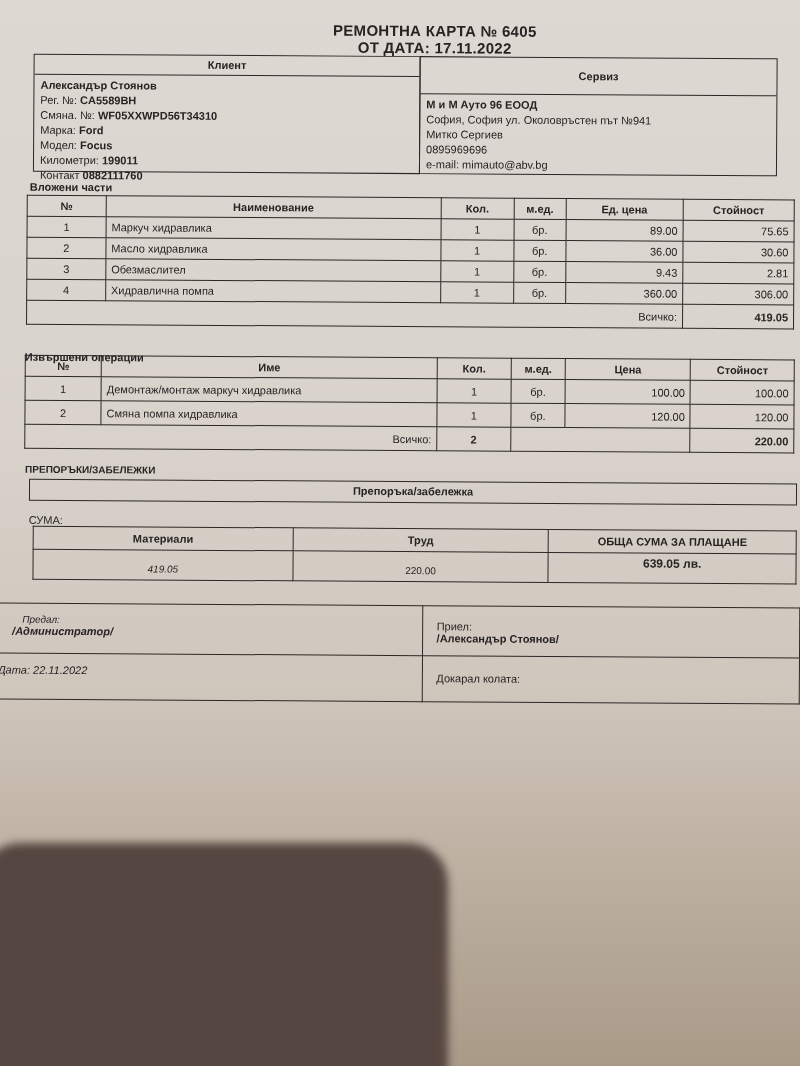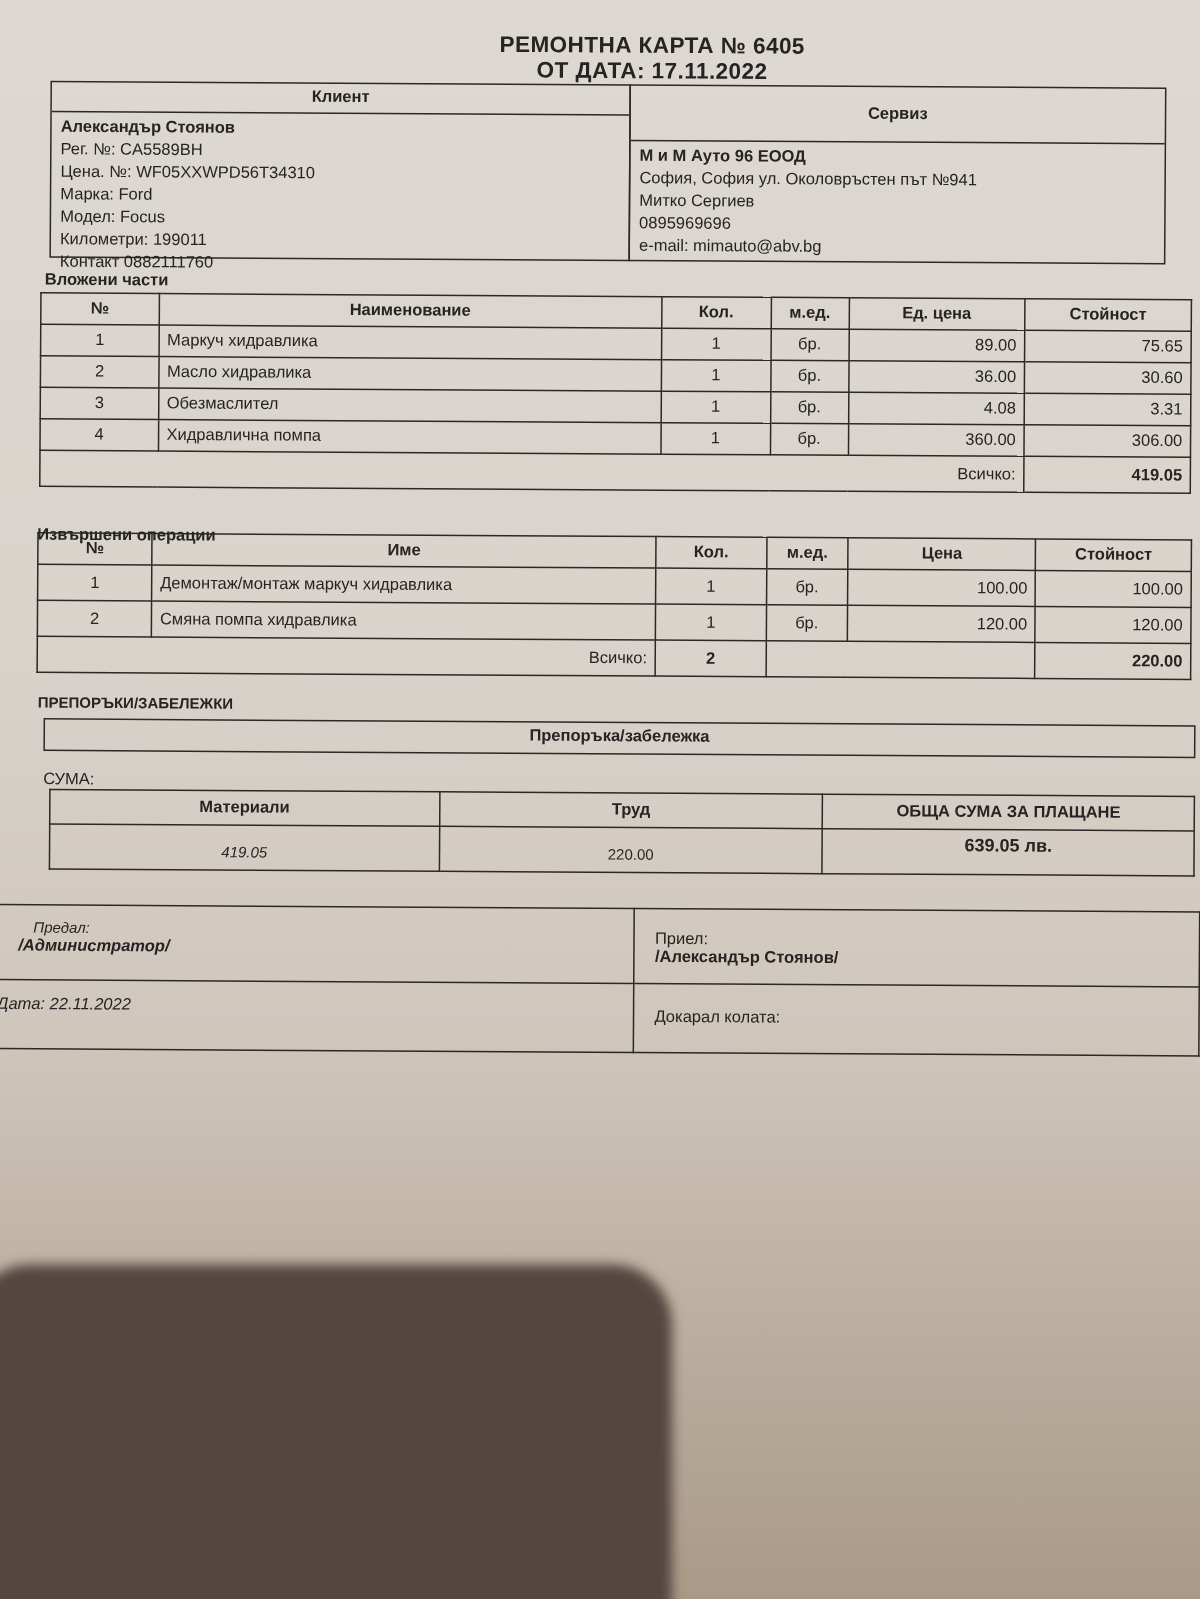--- a/index.html
+++ b/index.html
@@ -46,21 +46,21 @@
       text-align: center;
       border-bottom: 1.5px solid #2c2826;
       height: 19px;
       line-height: 19px;
     }
     .info {
       font-size: 11px;
       line-height: 15px;
       padding: 3px 6px;
     }
-    .info b { font-weight: normal; text-align: center; }
+    .info b { font-weight: bold; text-align: center; }
     .section-label {
       position: absolute;
       font-weight: bold;
       font-size: 11px;
     }
     table {
       position: absolute;
       border-collapse: collapse;
       font-size: 11px;
     }
@@ -94,21 +94,21 @@
   <div class="title">
     <div>РЕМОНТНА КАРТА № 6405</div>
     <div>ОТ ДАТА: 17.11.2022</div>
   </div>
 
   <div class="box" style="left:34px; top:56px; width:387px; height:118px;">
     <div class="hdr">Клиент</div>
     <div class="info">
       <div class="b">Александър Стоянов</div>
       <div><span>Рег. №:</span> <b>CA5589BH</b></div>
-      <div><span>Цена. №:</span> <b>WF05XXWPD56T34310</b></div>
+      <div><span>Смяна. №:</span> <b>WF05XXWPD56T34310</b></div>
       <div><span>Марка:</span> <b>Ford</b></div>
       <div><span>Модел:</span> <b>Focus</b></div>
       <div><span>Километри:</span> <b>199011</b></div>
       <div><span>Контакт</span> <b>0882111760</b></div>
     </div>
   </div>
 
   <div class="box" style="left:420px; top:56px; width:358px; height:118px;">
     <div class="hdr" style="height:36px; line-height:36px;">Сервиз</div>
     <div class="info">
@@ -145,22 +145,22 @@
       <td class="c">1</td>
       <td class="c">бр.</td>
       <td class="r">36.00</td>
       <td class="r">30.60</td>
     </tr>
     <tr>
       <td class="c">3</td>
       <td>Обезмаслител</td>
       <td class="c">1</td>
       <td class="c">бр.</td>
-      <td class="r">4.08</td>
-      <td class="r">3.31</td>
+      <td class="r">9.43</td>
+      <td class="r">2.81</td>
     </tr>
     <tr>
       <td class="c">4</td>
       <td>Хидравлична помпа</td>
       <td class="c">1</td>
       <td class="c">бр.</td>
       <td class="r">360.00</td>
       <td class="r">306.00</td>
     </tr>
     <tr>

